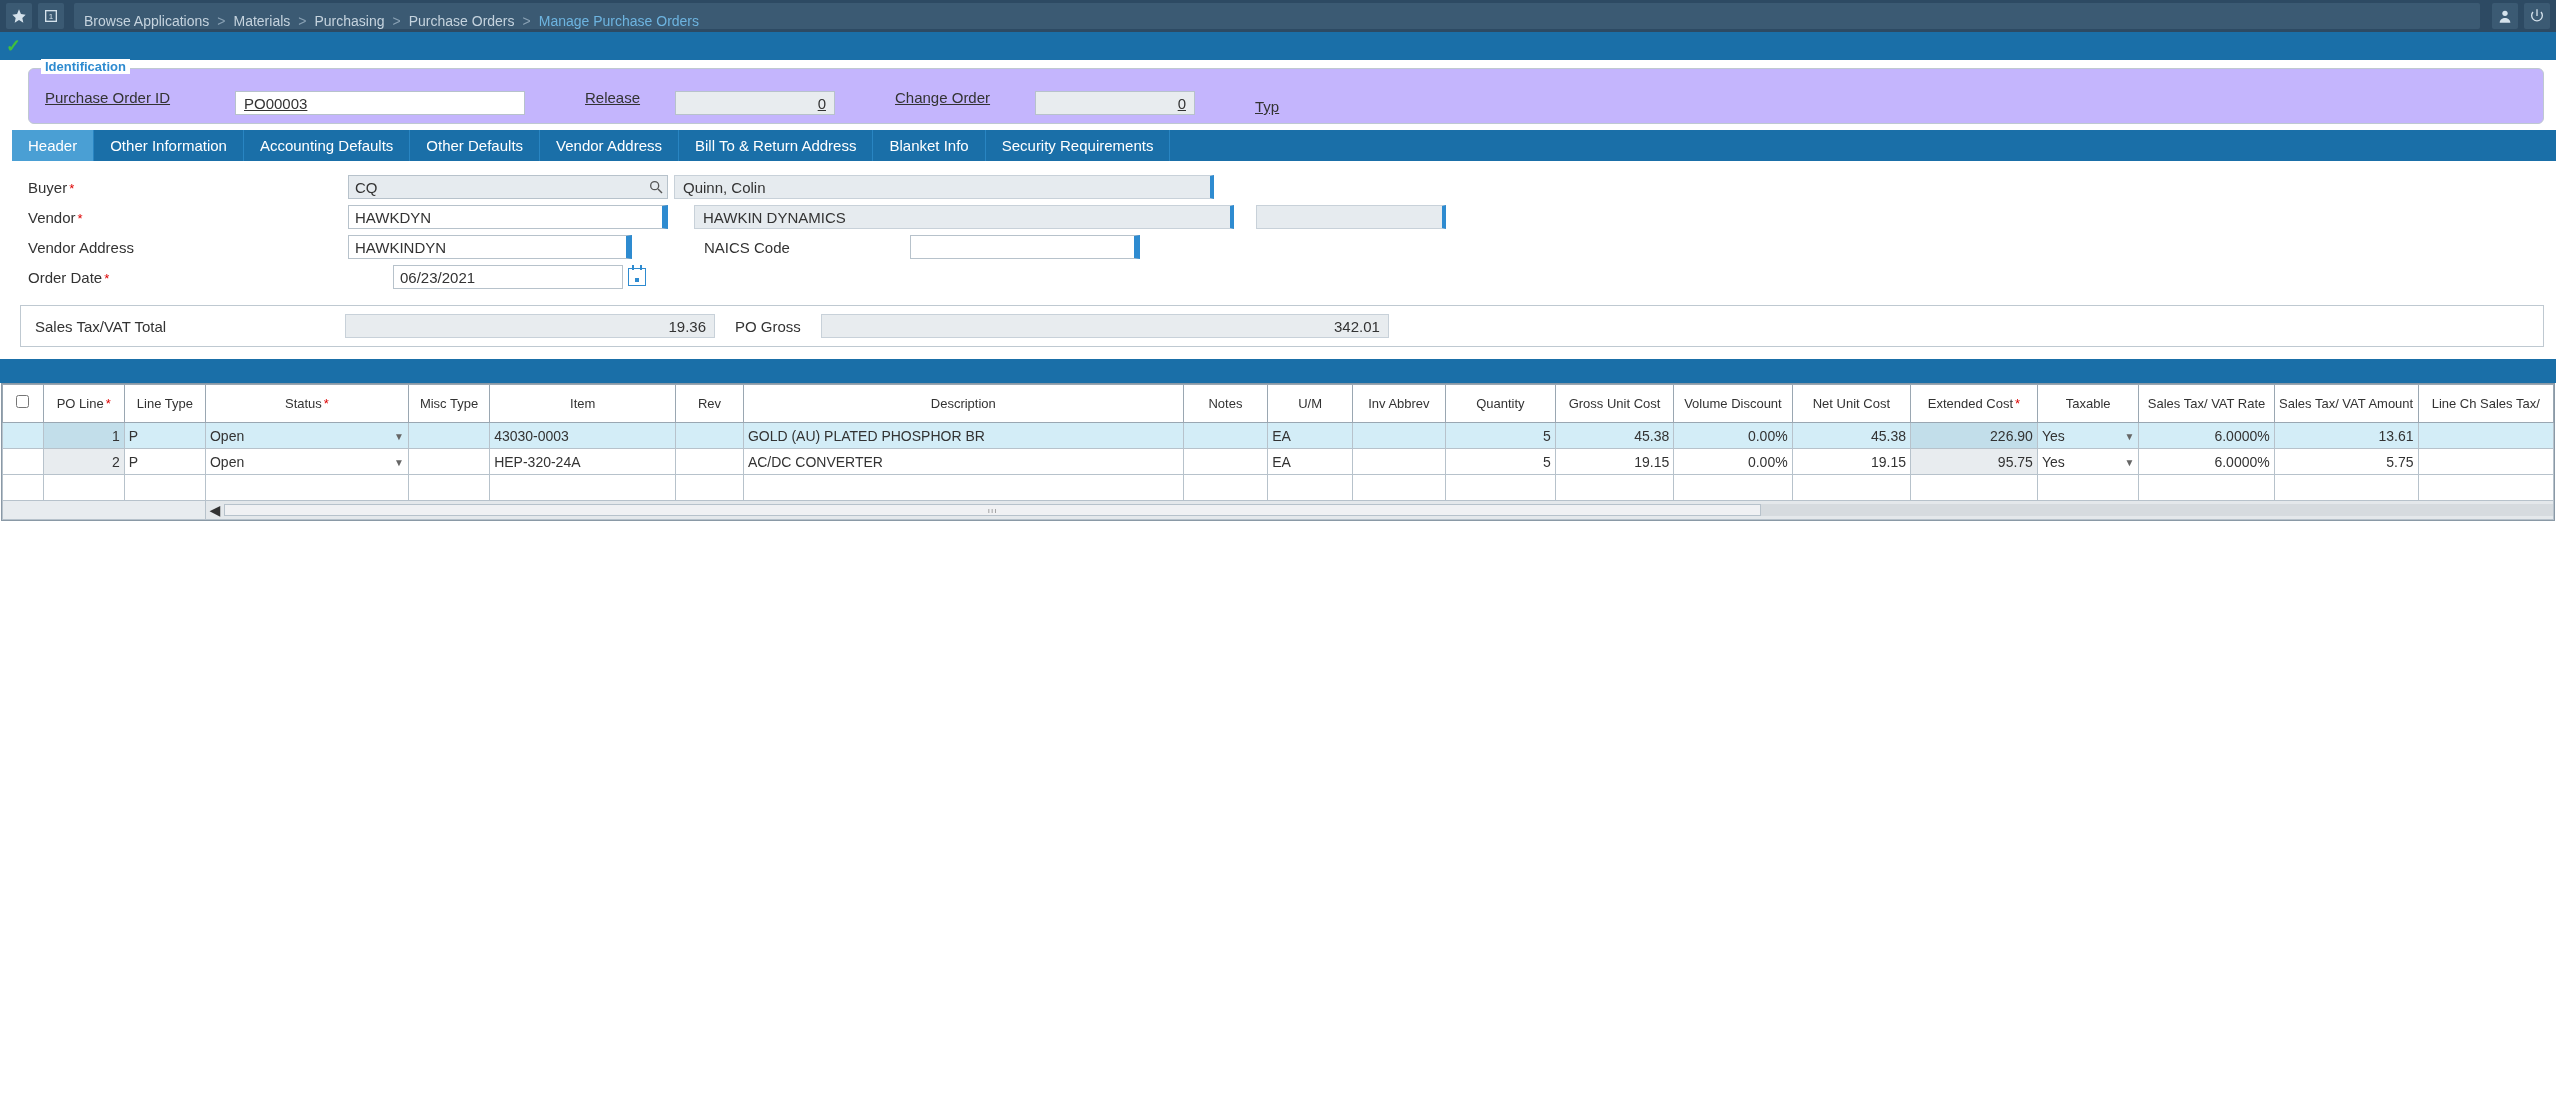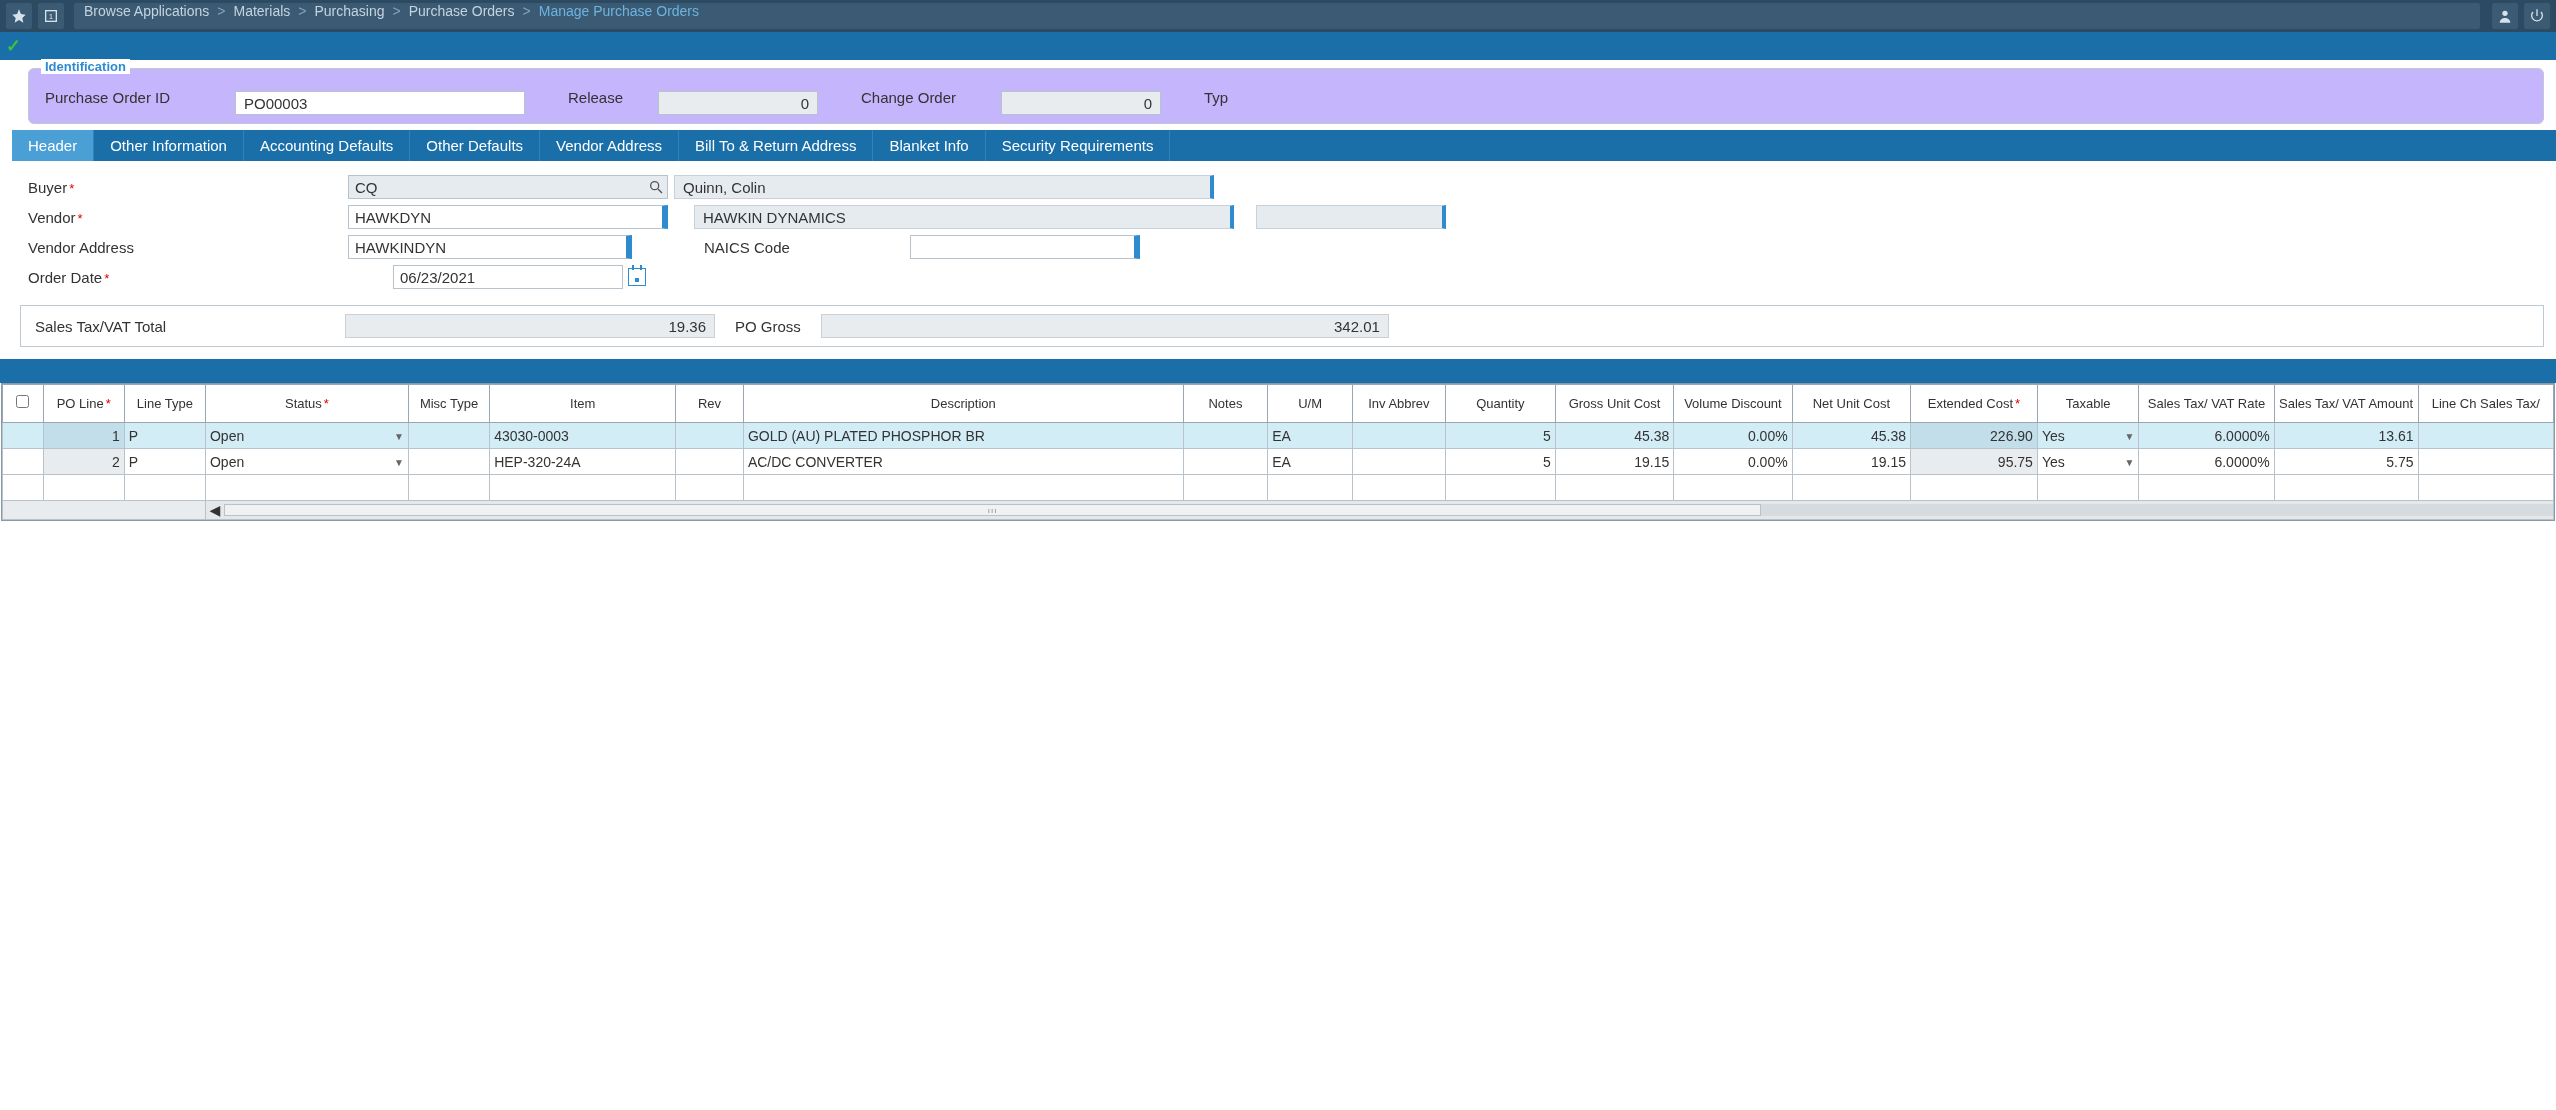--- a/index.html
+++ b/index.html
@@ -32,21 +32,21 @@
     color: #d5e2ec;
   }
   .topbar-icon svg { width: 16px; height: 16px; fill: #d5e2ec; }
   .breadcrumbs {
     flex: 1;
     background: #3b5a73;
     height: 26px;
     margin-left: 4px;
     border-radius: 2px;
     display: flex;
-    align-items: flex-start;
+    align-items: flex-end;
     padding: 0 10px;
     font-size: 14px;
     gap: 8px;
   }
   .breadcrumbs .crumb {
     color: #c5d3de;
   }
   .breadcrumbs .sep { color: #8aa2b5; }
   .breadcrumbs .crumb.current { color: #6db4e0; }
   .topbar-right { display: flex; gap: 6px; margin-left: 6px; }
@@ -77,21 +77,21 @@
   .ident-legend {
     position: absolute;
     top: -10px;
     left: 12px;
     color: #2e8bd0;
     font-size: 13px;
     font-weight: 600;
     background: #fff;
     padding: 0 4px;
   }
-  .ident-row { display: flex; align-items: center; gap: 3px; }
+  .ident-row { display: flex; align-items: flex-end; gap: 20px; text-decoration: underline; }
   .ident-label {
     font-size: 15px;
     color: #333;
     min-width: 180px;
   }
   .ident-field {
     flex: 0 0 auto;
     border: 1px solid #b7c2cb;
     background: #e8ecef;
     height: 24px;

